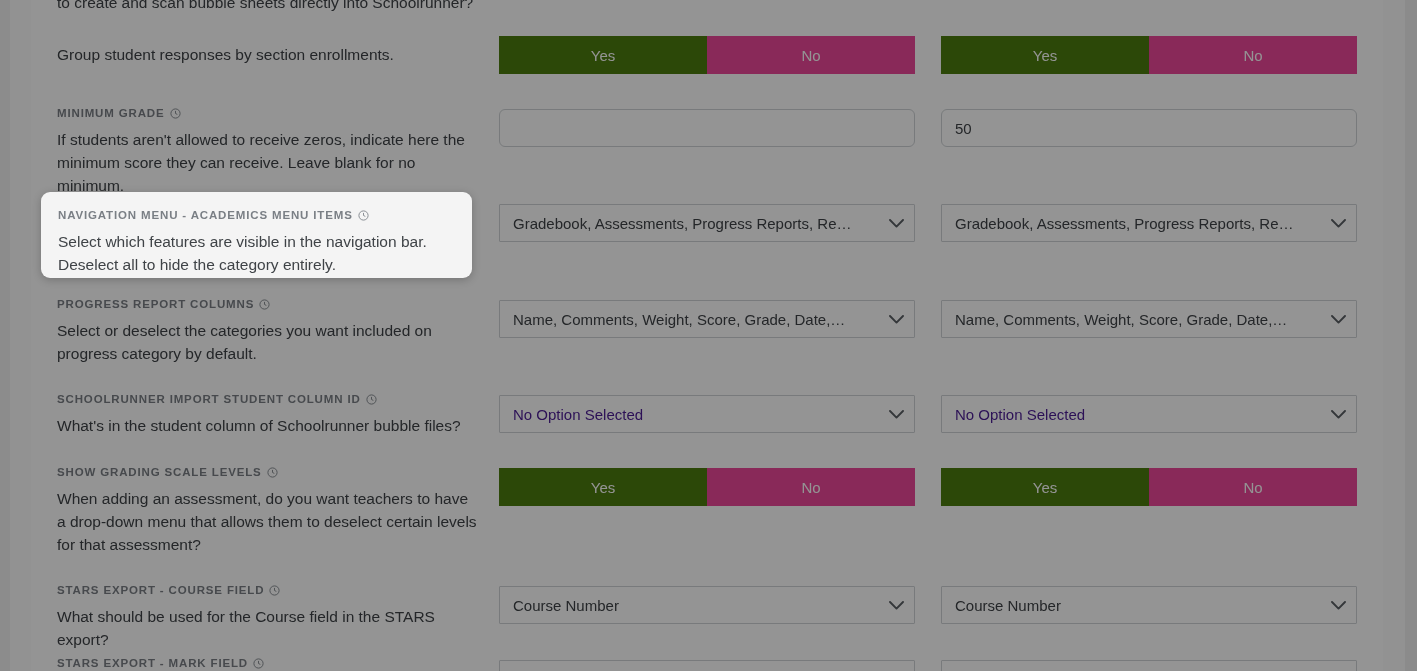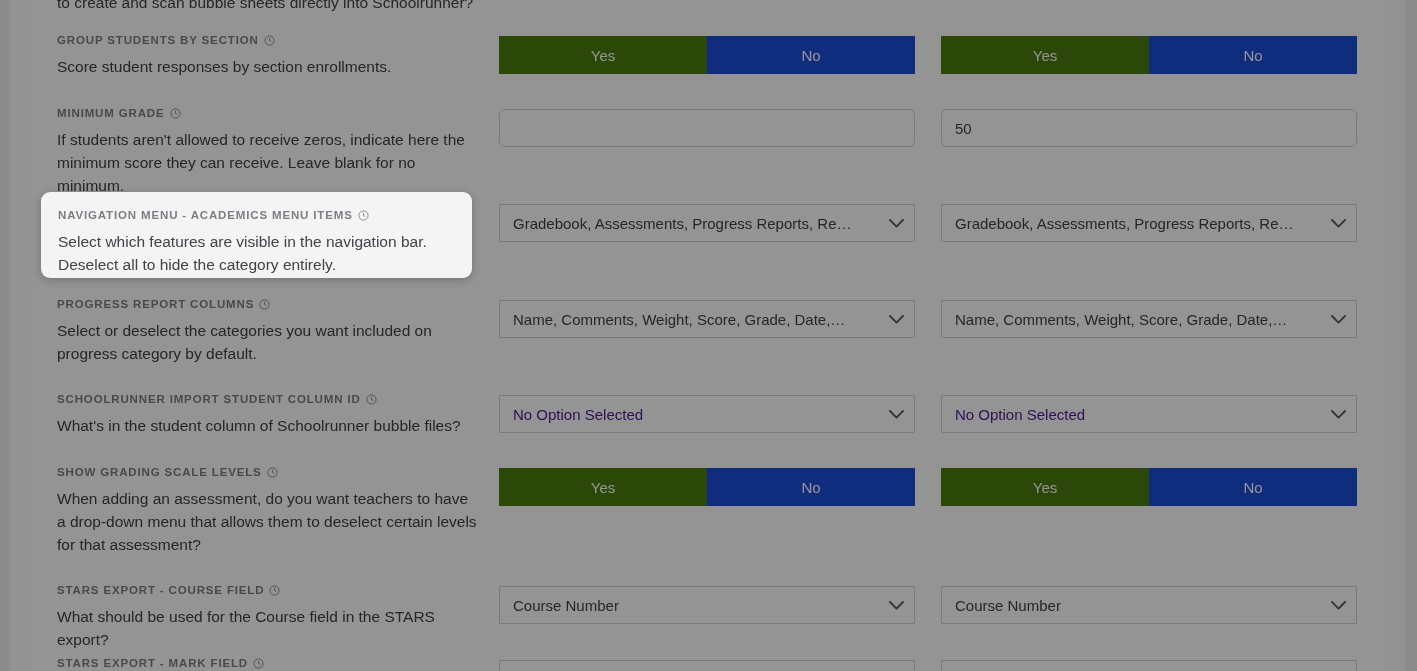--- a/index.html
+++ b/index.html
@@ -120,21 +120,21 @@
     flex: 1 1 50%;
     display: flex;
     align-items: center;
     justify-content: center;
     font-size: 15px;
     color: #ffffff;
     cursor: pointer;
     user-select: none;
   }
   .toggle .seg.off { background: #4d7c0f; }
-  .toggle .seg.on  { background: #1d4ed8; }
+  .toggle .seg.on  { background: #ec4899; }
 
   
   .text-input {
     width: 100%;
     height: 38px;
     border: 1px solid #cfd3d6;
     background: #ffffff;
     font-family: "Liberation Sans", sans-serif;
     font-size: 15px;
     color: #3f4347;
@@ -209,31 +209,21 @@
 <div id="page">
 
   <div id="content">
 
     <div class="gutter-dark"></div>
     <div class="gutter-light"></div>
 
     <div class="cut-text">to create and scan bubble sheets directly into Schoolrunner?</div>
 
     <div class="desc-col" style="top:34px">
-      <div class="field-label">
-        <span>GROUP STUDENTS BY SECTION</span>
-        <span class="info-icon">
-          <svg width="11" height="11" viewBox="0 0 11 11">
-              <circle cx="5.5" cy="5.5" r="4.6" fill="none" stroke="#8a8f95" stroke-width="1"></circle>
-              <line x1="5.5" y1="5.5" x2="5.5" y2="2.9" stroke="#8a8f95" stroke-width="1"></line>
-              <line x1="5.5" y1="5.5" x2="7.3" y2="6.4" stroke="#8a8f95" stroke-width="1"></line>
-            </svg>
-        </span>
-      </div>
-      <div class="field-desc">Score student responses by section enrollments.</div>
+      <div class="field-desc">Group student responses by section enrollments.</div>
     </div>
 
     <div class="desc-col" style="top:107px">
       <div class="field-label">
         <span>MINIMUM GRADE</span>
         <span class="info-icon">
           <svg width="11" height="11" viewBox="0 0 11 11">
               <circle cx="5.5" cy="5.5" r="4.6" fill="none" stroke="#8a8f95" stroke-width="1"></circle>
               <line x1="5.5" y1="5.5" x2="5.5" y2="2.9" stroke="#8a8f95" stroke-width="1"></line>
               <line x1="5.5" y1="5.5" x2="7.3" y2="6.4" stroke="#8a8f95" stroke-width="1"></line>

